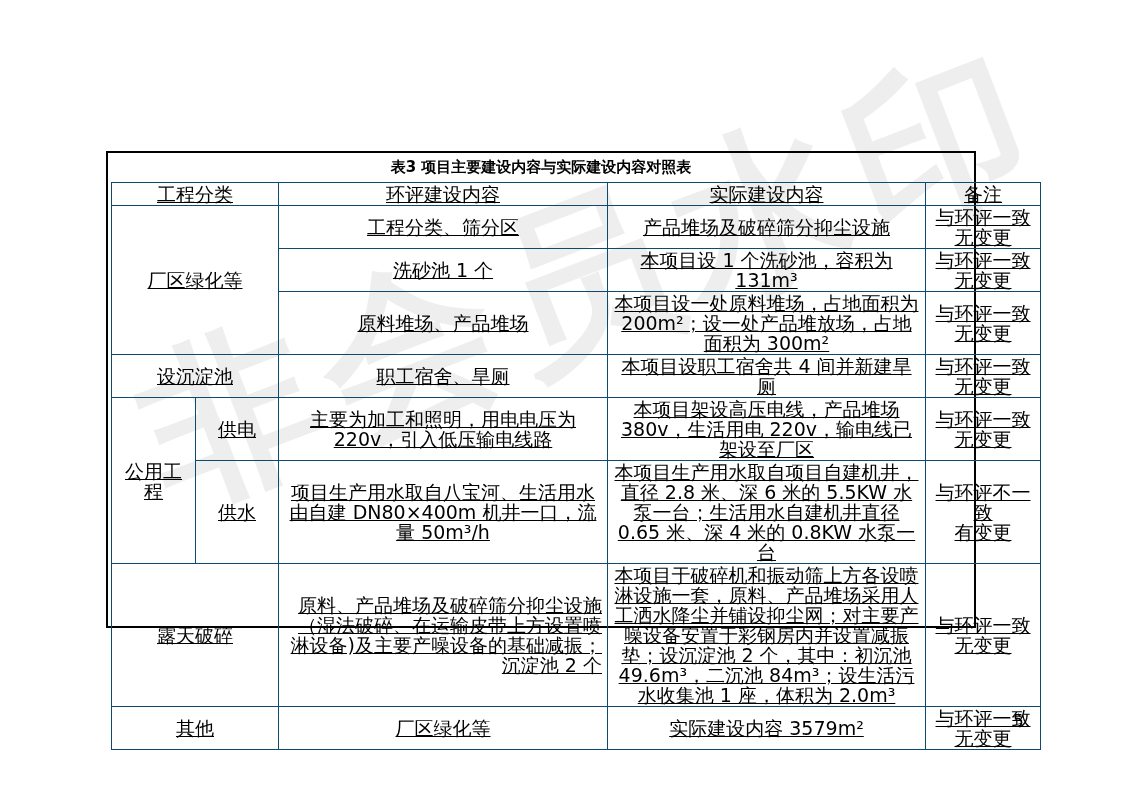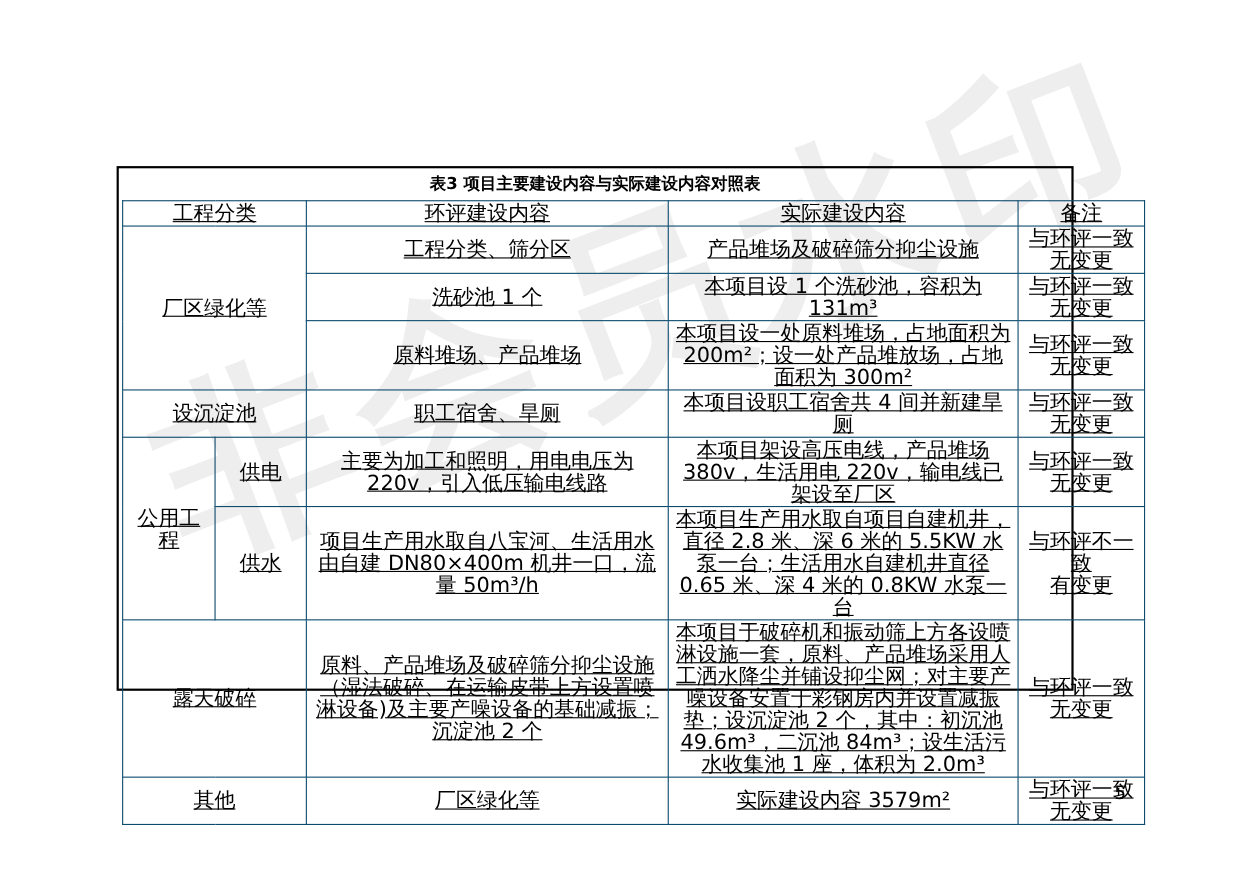--- a/index.html
+++ b/index.html
@@ -52,21 +52,21 @@
     font-size:19px;
     text-align:center;
     vertical-align:middle;
     padding:1px 5px;
     line-height:20px;
     white-space:pre-line;
     box-sizing:border-box;
     overflow:hidden;
     text-decoration:underline;
   }
-  table.cmp td.align-left { text-align:center; }
+  table.cmp td.align-left { text-align:right; }
   tr.h-head   { height:22px; }
   tr.h-std    { height:42px; }
   tr.h-power  { height:45px; }
   tr.h-water  { height:62px; }
   tr.h-env    { height:103px; }
   .page-num {
     position:absolute;
     left:1013px; top:711px;
     font-size:17px;
     z-index:1;

